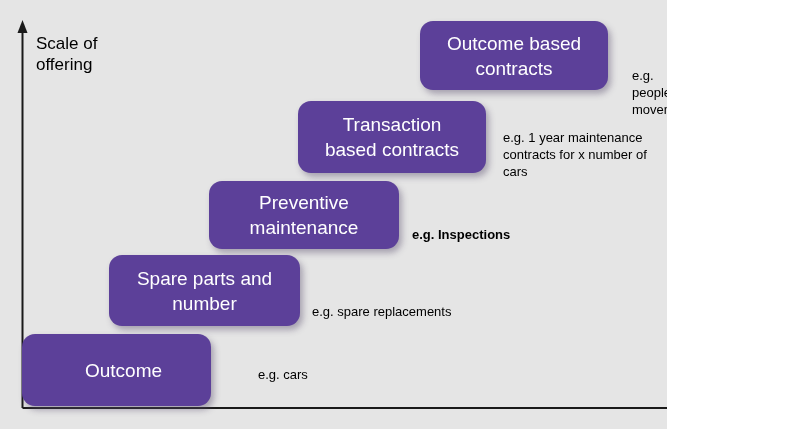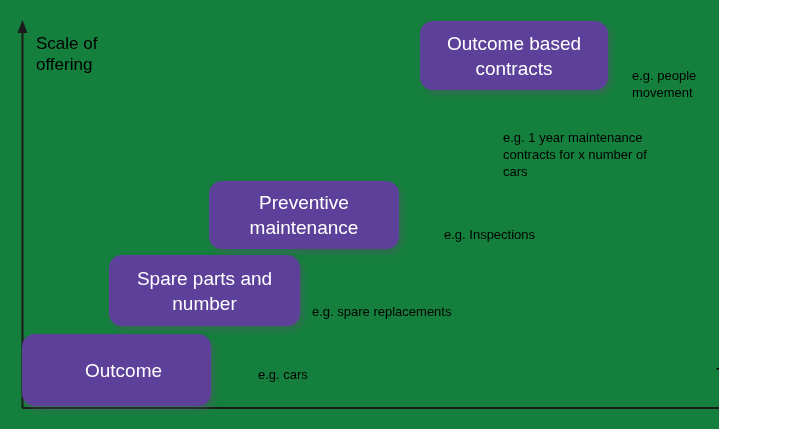--- a/index.html
+++ b/index.html
@@ -2,23 +2,23 @@
 <html><head>
 <meta charset="utf-8">
 <style>
   html, body {
     margin: 0;
     padding: 0;
     background: #ffffff;
   }
   #canvas {
     position: relative;
-    width: 719px;
+    width: 667px;
     height: 429px;
-    background: #15803d;
+    background: #e5e5e5;
     overflow: hidden;
     font-family: "Liberation Sans", sans-serif;
     -webkit-font-smoothing: antialiased;
   }
 
   
   .axis-svg {
     position: absolute;
     left: 0;
     top: 0;
@@ -81,22 +81,21 @@
 
   
   .annotation {
     position: absolute;
     color: #000000;
     font-size: 13px;
     line-height: 17px;
     white-space: pre-line;
   }
   .annotation.bold {
-    font-weight: 400;
-    margin-left: 32px;
+    font-weight: 700;
   }
   #annotation-0 { left: 632px; top: 67px; }
   #annotation-1 { left: 503px; top: 129px; }
   #annotation-2 { left: 412px; top: 226px; }
   #annotation-3 { left: 312px; top: 303px; }
   #annotation-4 { left: 214px; top: 366px; margin-left: 44px; }
 </style>
 </head>
 <body>
 
@@ -116,20 +115,24 @@
   <div class="axis-label" id="y-axis-label">Scale of
 offering</div>
   <div class="axis-label" id="x-axis-label">Time</div>
 
   <div class="step-box" id="step-box-0">
     <span class="step-box-label" id="step-label-0">Outcome based
 contracts</span>
   </div>
   <div class="annotation" id="annotation-0">e.g. people movement</div>
 
+  <div class="step-box" id="step-box-1">
+    <span class="step-box-label" id="step-label-1">Transaction
+based contracts</span>
+  </div>
   <div class="annotation" id="annotation-1">e.g. 1 year maintenance
 contracts for x number of
 cars</div>
 
   <div class="step-box" id="step-box-2">
     <span class="step-box-label" id="step-label-2">Preventive
 maintenance</span>
   </div>
   <div class="annotation bold" id="annotation-2">e.g. Inspections</div>
 

